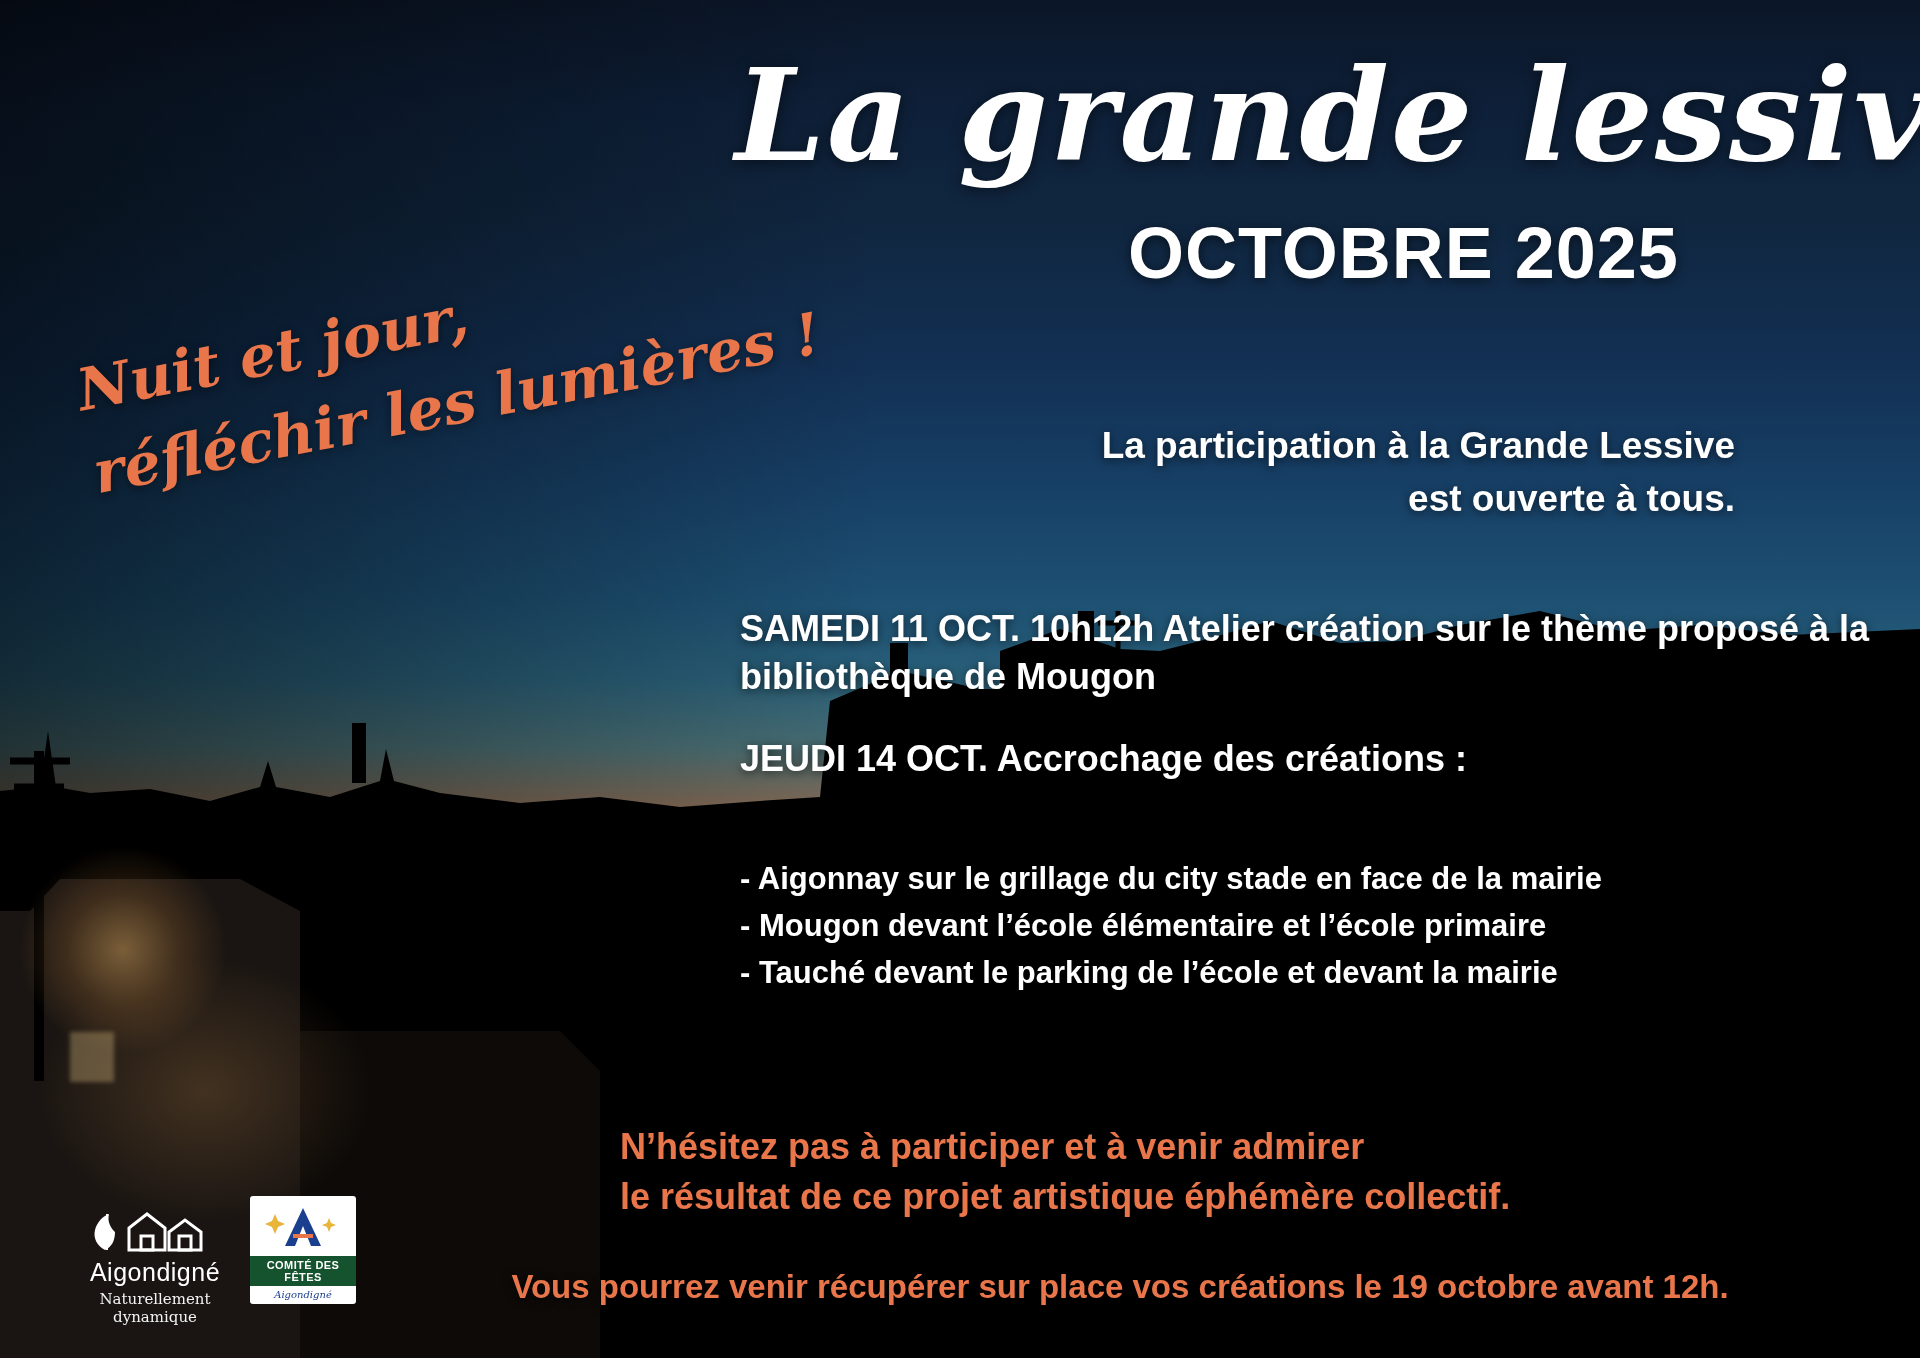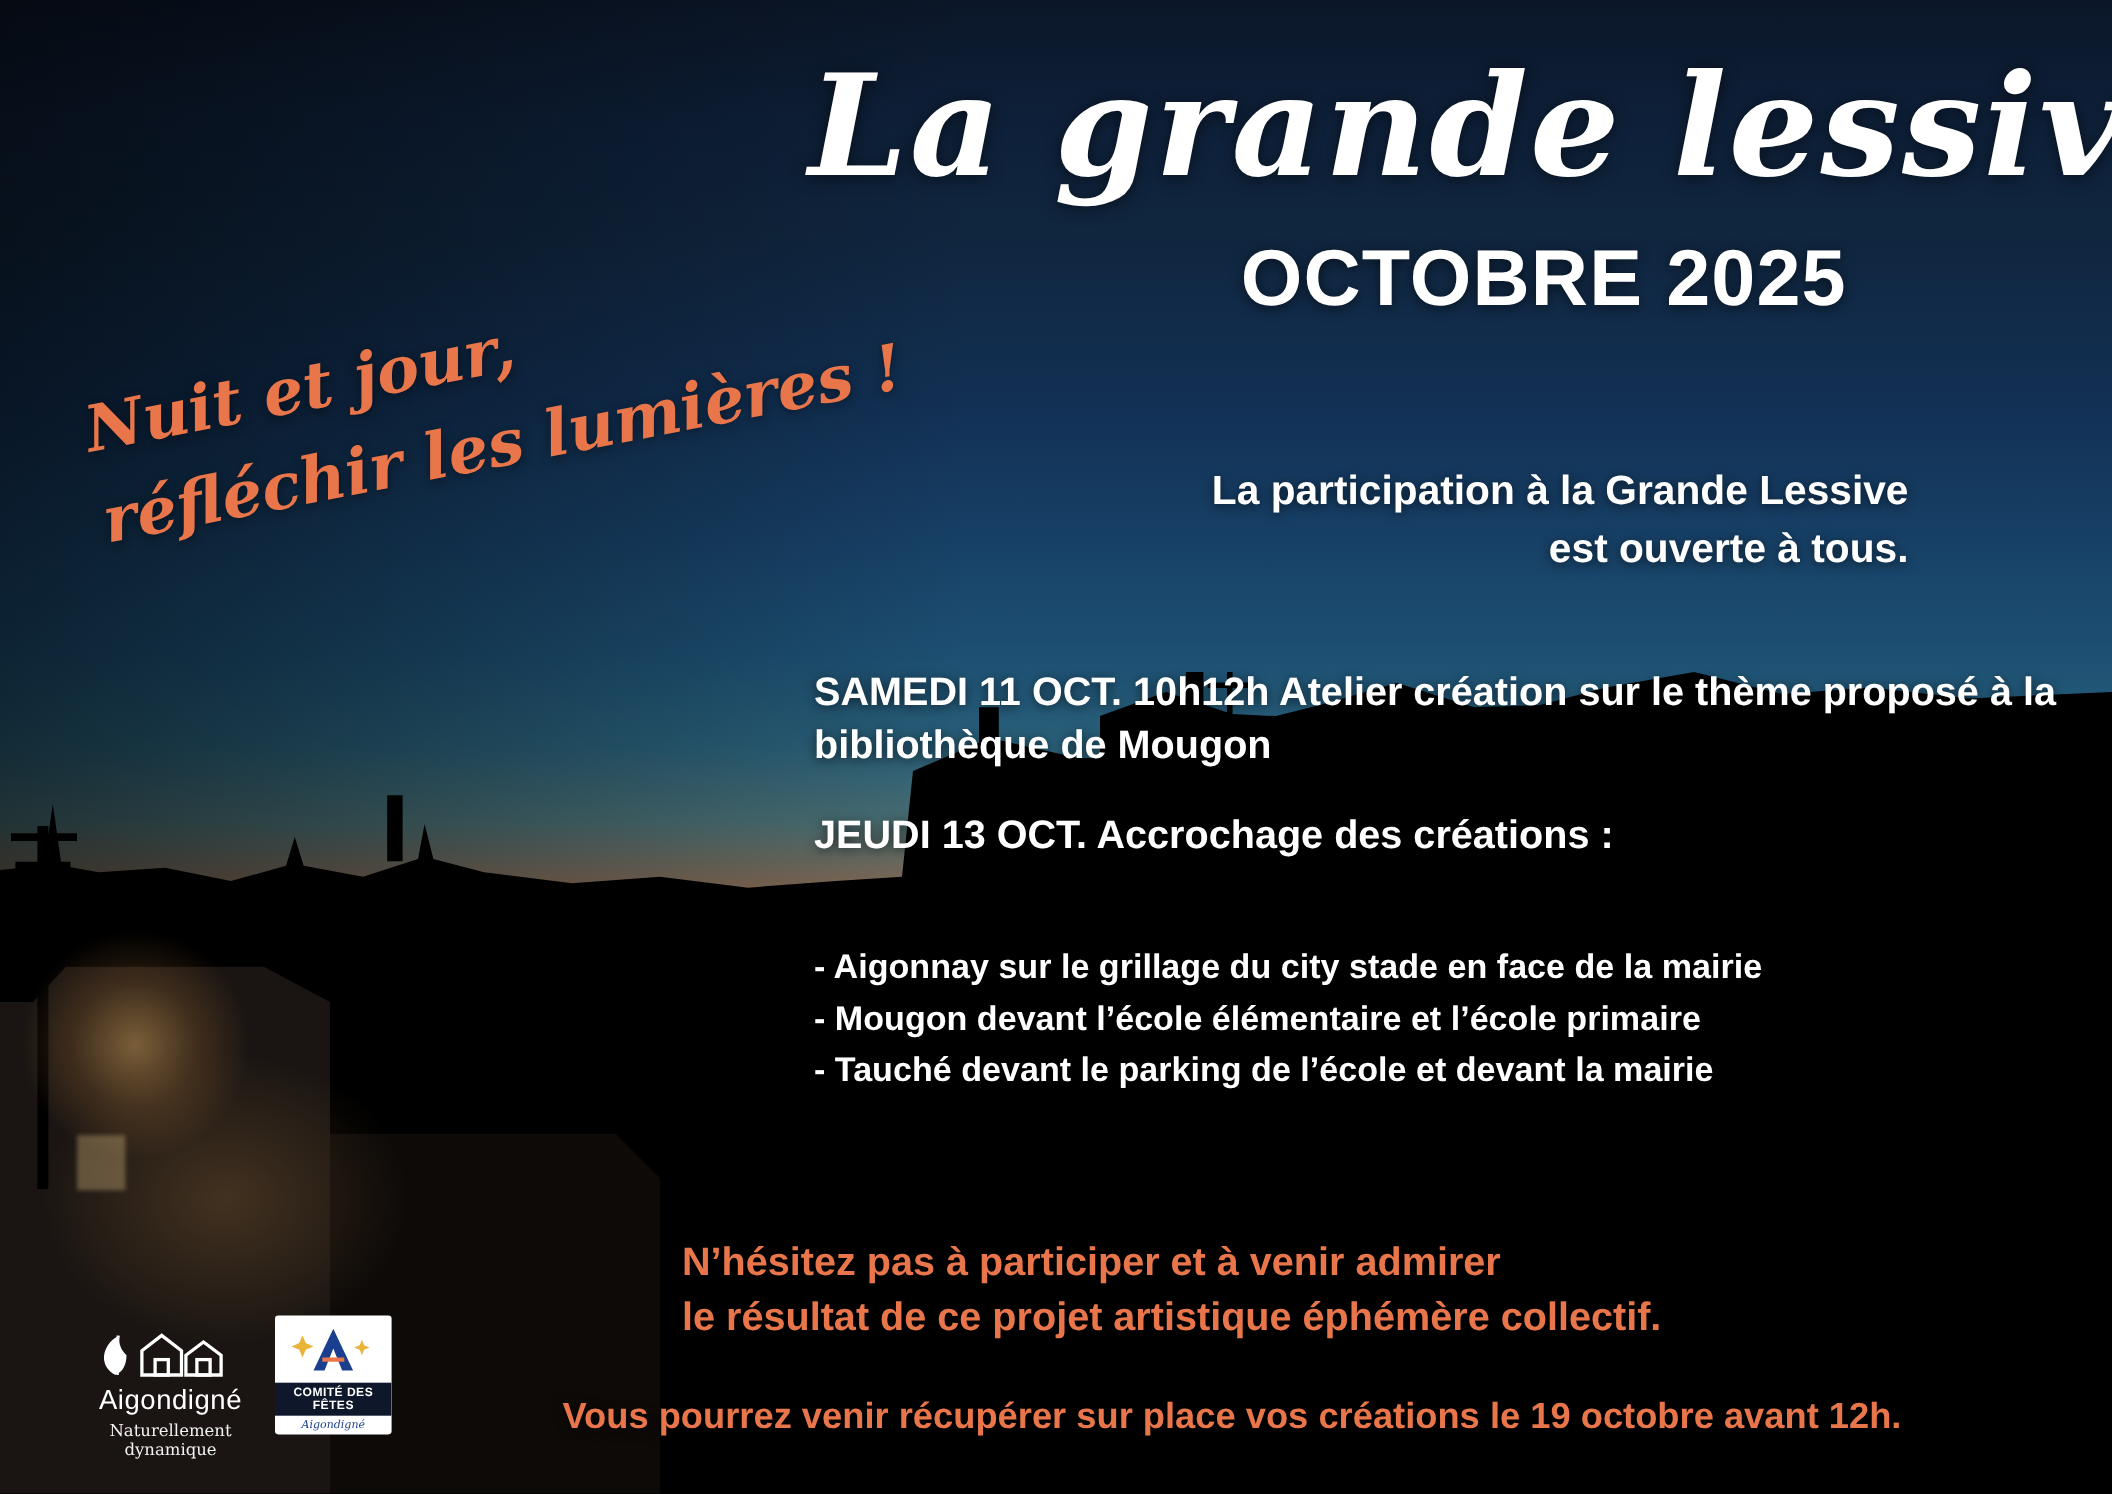--- a/index.html
+++ b/index.html
@@ -236,21 +236,21 @@
     border-radius: 3px;
     text-align: center;
     color: #1b3f8f;
     overflow: hidden;
   }
   .logo-comite .mark-a {
     margin-top: 8px;
     height: 46px;
   }
   .logo-comite .band {
-    background: #0f172a;
+    background: #14532d;
     color: #ffffff;
     font-size: 11px;
     font-weight: 700;
     letter-spacing: 0.4px;
     padding: 3px 0;
     margin-top: 2px;
   }
   .logo-comite .sub {
     font-family: "DejaVu Serif", serif;
     font-style: italic;
@@ -307,21 +307,21 @@
   <div class="intro">
     <div>La participation à la Grande Lessive</div>
     <div>est ouverte à tous.</div>
   </div>
 
   <div class="events">
     <div class="event-block">
       <span class="when">SAMEDI 11 OCT. 10h12h</span><span class="what"> Atelier création sur le thème proposé à la bibliothèque de Mougon</span>
     </div>
     <div class="event-block">
-      <span class="when">JEUDI 13 OCT.</span><span class="what"> Accrochage des créations :</span>
+      <span class="when">JEUDI 14 OCT.</span><span class="what"> Accrochage des créations :</span>
     </div>
   </div>
 
   <div class="locations">
     <div>- Aigonnay sur le grillage du city stade en face de la mairie</div>
     <div>- Mougon devant l’école élémentaire et l’école primaire</div>
     <div>- Tauché devant le parking de l’école et devant la mairie</div>
   </div>
 
   <div class="closing">

